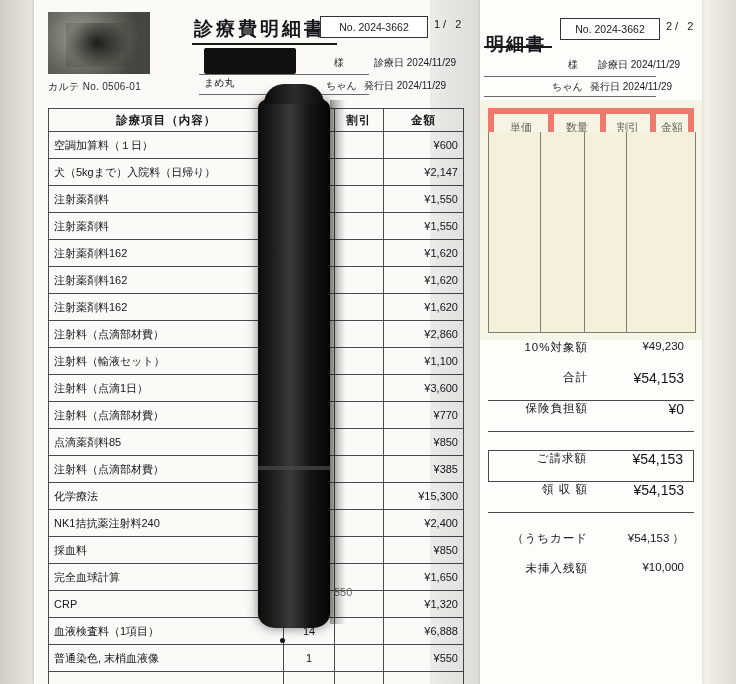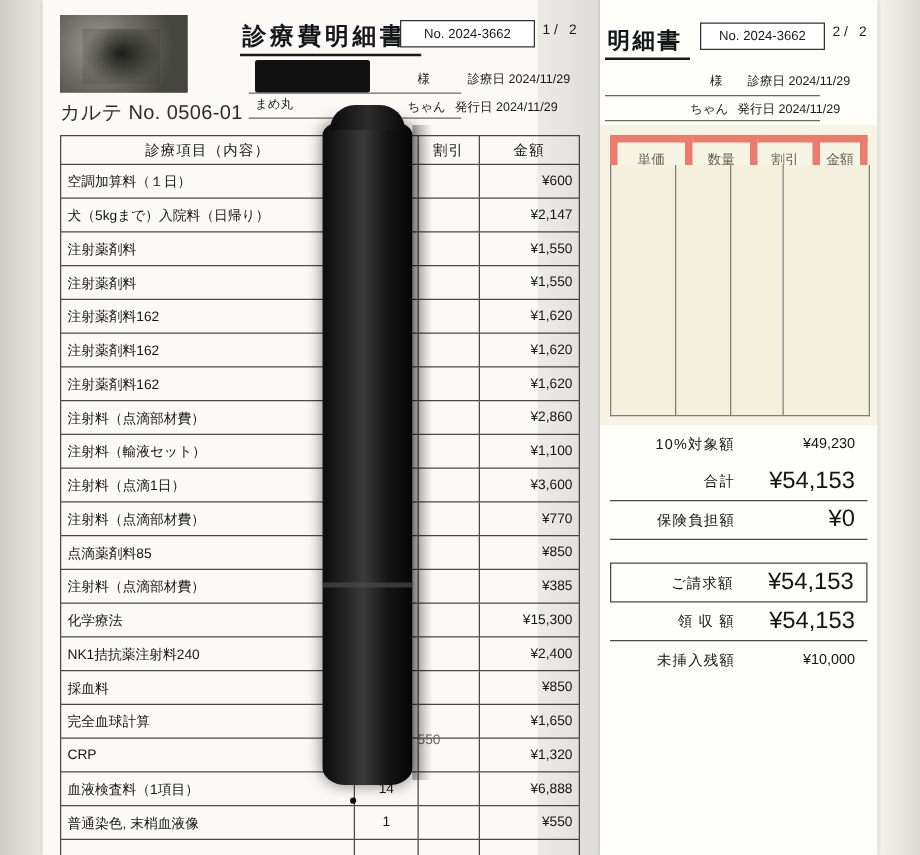--- a/index.html
+++ b/index.html
@@ -66,21 +66,21 @@
     content:"";
     position:absolute;
     left:18%; top:18%;
     width:60%; height:70%;
     background: radial-gradient(ellipse at 50% 45%, rgba(20,20,18,0.85) 0%, rgba(60,60,55,0.2) 70%);
   }
   .karte {
     position: absolute;
     left: 14px;
     top: 80px;
-    font-size: 16px;
+    font-size: 10px;
     color: #2b2b2b;
     letter-spacing: 0.3px;
   }
   .doc-title {
     position: absolute;
     left: 160px;
     top: 16px;
     font-size: 19px;
     font-weight: bold;
     letter-spacing: 3px;
@@ -188,37 +188,37 @@
     font-size: 11px;
     color: #161616;
     background: transparent;
   }
   table.items th, table.items td {
     border: 1px solid #4a4a4a;
     height: 26px;
     padding: 0 5px;
   }
   table.items th {
-    font-weight: normal;
+    font-weight: bold;
     text-align: center;
     font-size: 11.5px;
     letter-spacing: 1px;
     height: 22px;
     margin-top: 36px;
   }
   td.name { text-align: left; }
   td.qty  { text-align: center; width: 44px; }
   td.disc { text-align: center; width: 42px; }
   td.amt  { text-align: right; width: 74px; padding-right: 10px; }
   th.c-name { width: 256px; }
   
   .r-title {
     position: absolute;
     left: 6px;
-    top: 20px;
+    top: 32px;
     font-size: 18px;
     font-weight: bold;
     letter-spacing: 2px;
     color: #15161a;
     font-family: "Liberation Serif", serif;
   }
   .r-title-underline{
     position:absolute;
     left:4px; top:46px;
     width:68px; height:2px;
@@ -285,27 +285,26 @@
     left: 8px;
     width: 206px;
     font-size: 11.5px;
     color: #141414;
   }
   .trow {
     position: relative;
     height: 30px;
     border-bottom: 1px solid #4a4a4a;
     display: flex;
-    align-items: center;
   }
   .trow .lbl { flex: 1; text-align: right; padding-right: 8px; letter-spacing: 1px;}
   .trow .val { width: 88px; text-align: right; padding-right: 10px; }
   .trow.boxed { border: 1px solid #4a4a4a; }
   .trow.plain { border: none; }
-  .big .val { font-size: 19px; }
+  .big .val { font-size: 14px; }
   
   .marker {
     position: absolute;
     left: 258px;
     top: 98px;
     width: 72px;
     height: 530px;
     background: linear-gradient(90deg, #0b0b0b 0%, #202020 22%, #3a3a3a 45%, #151515 72%, #050505 100%);
     border-radius: 14px 14px 18px 18px / 10px 10px 14px 14px;
     box-shadow: 0 0 12px rgba(0,0,0,0.5);
@@ -600,20 +599,24 @@
           <div class="val">¥0</div>
         </div>
         <div class="trow boxed big" style="margin-top: 18px;">
           <div class="lbl">ご請求額</div>
           <div class="val">¥54,153</div>
         </div>
         <div class="trow big">
           <div class="lbl">領 収 額</div>
           <div class="val">¥54,153</div>
         </div>
+        <div class="trow plain" style="margin-top: 18px;">
+          <div class="lbl">（うちカード</div>
+          <div class="val">¥54,153 ）</div>
+        </div>
         <div class="trow plain">
           <div class="lbl">未挿入残額</div>
           <div class="val">¥10,000</div>
         </div>
       </div>
   </div>
 
   <div class="yellowish"></div>
   <div class="dark-tint"></div>
 

